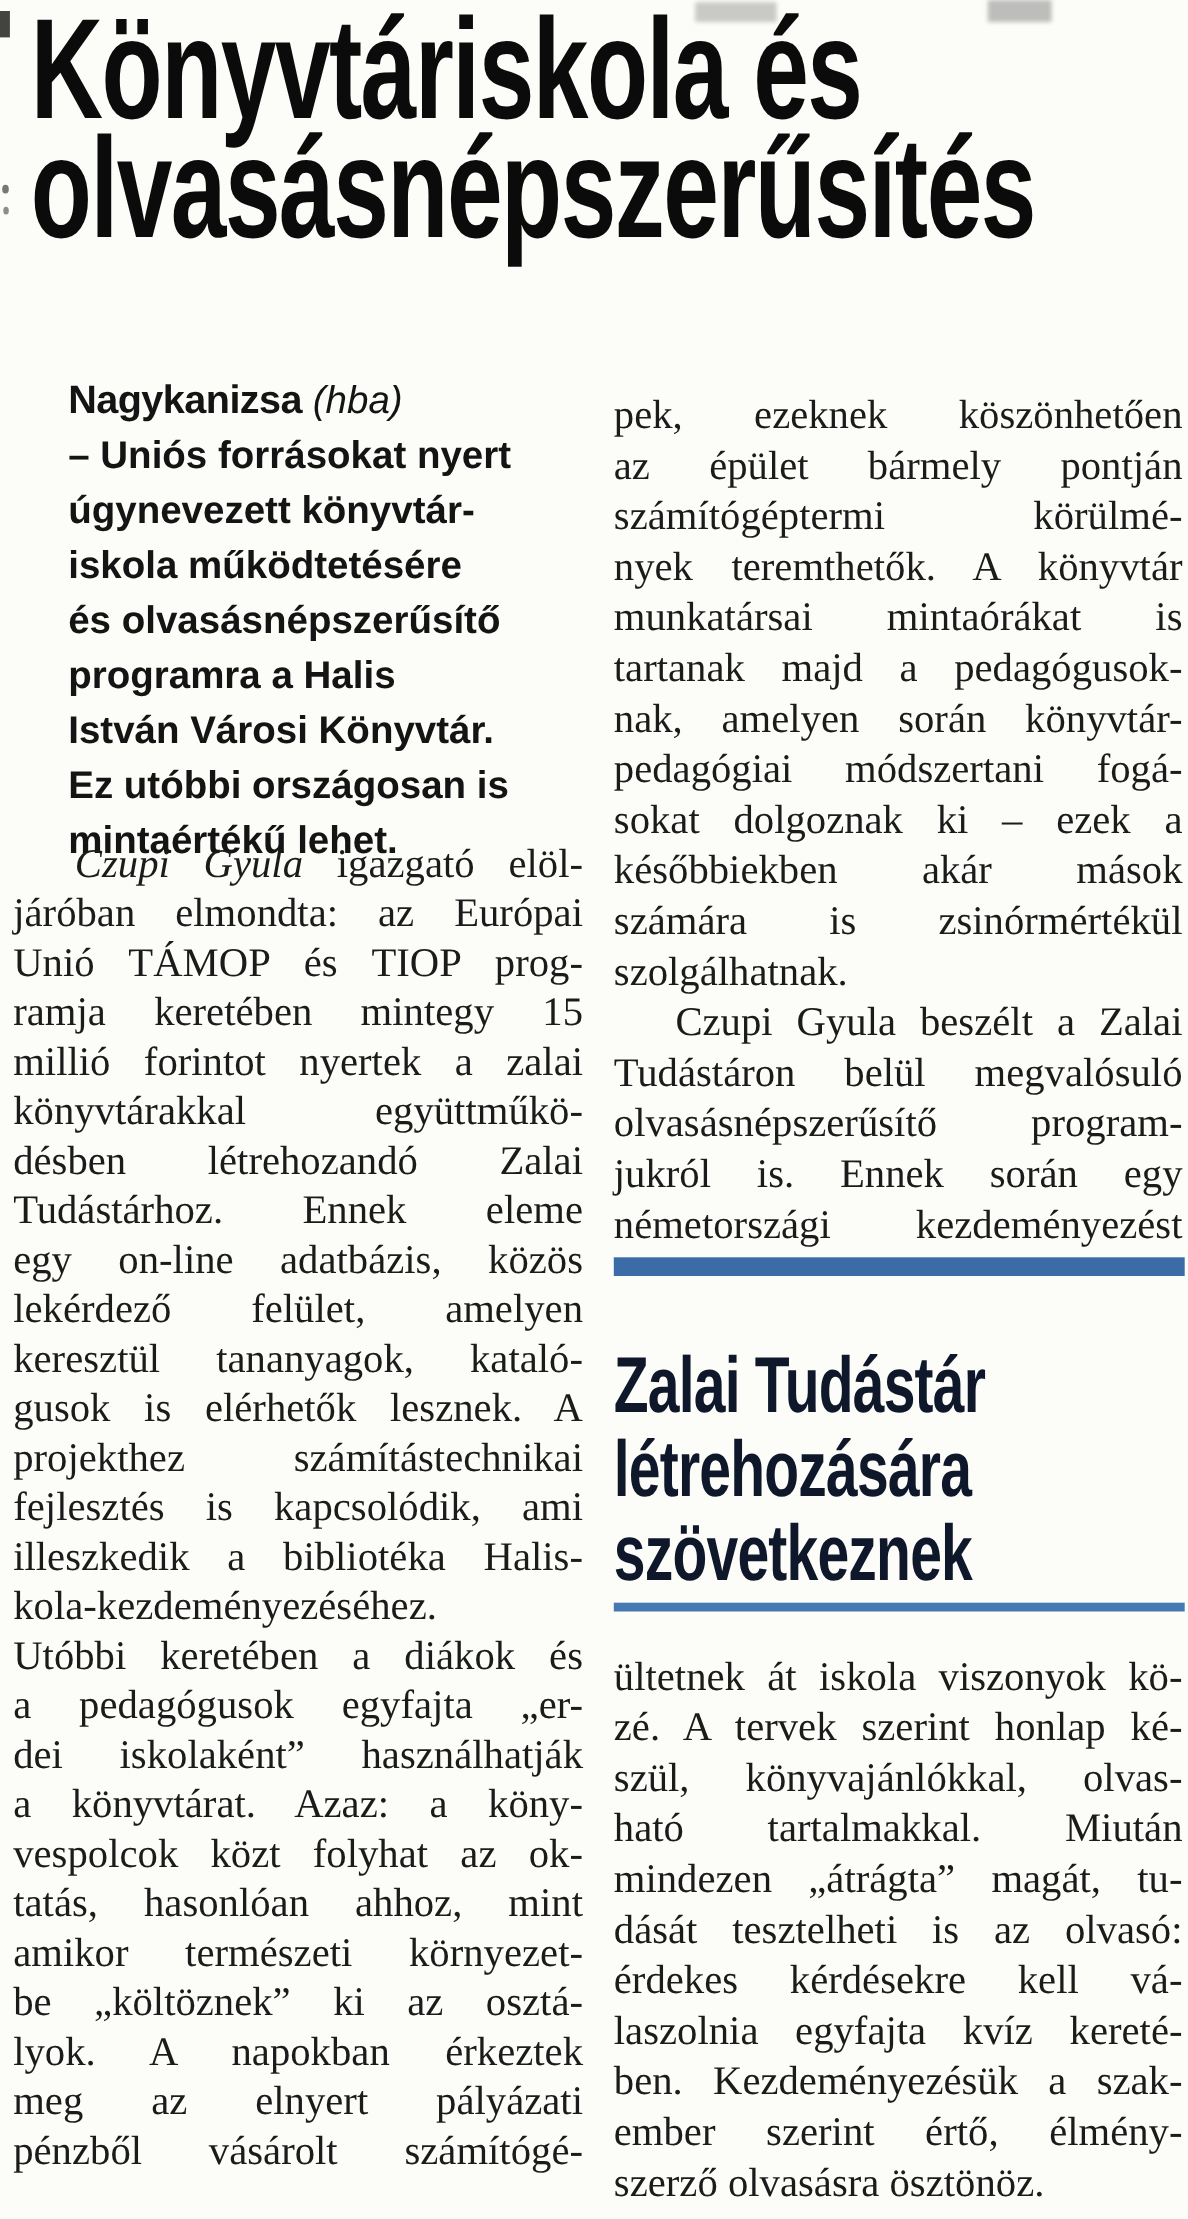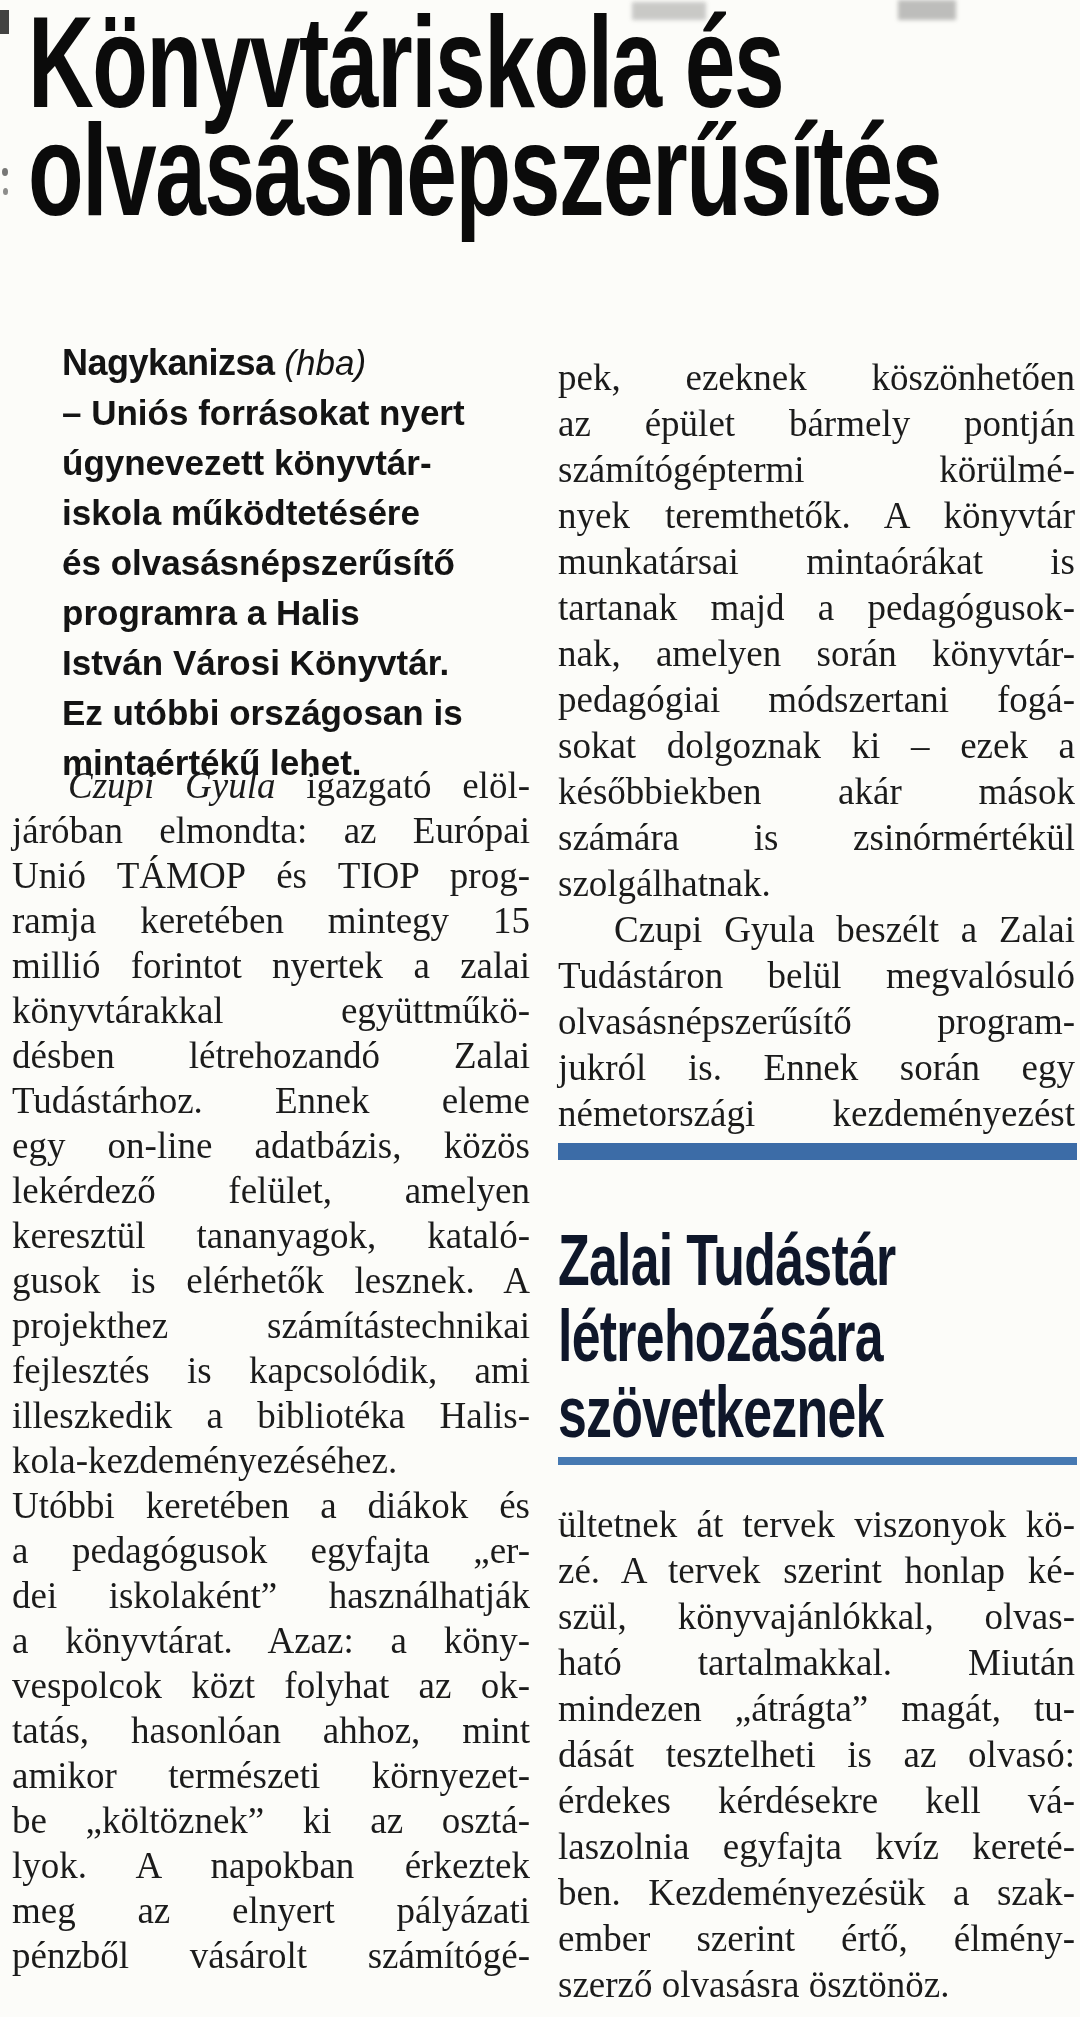--- a/index.html
+++ b/index.html
@@ -157,21 +157,21 @@
 
   <div class="rule rule-top"></div>
   <div class="pullquote">
     <div class="qline">Zalai Tudástár</div>
     <div class="qline">létrehozására</div>
     <div class="qline">szövetkeznek</div>
   </div>
   <div class="rule rule-bottom"></div>
 
   <div class="col col-right-bottom">
-      <div class="tline">ültetnek át tervek viszonyok kö-</div>
+      <div class="tline">ültetnek át iskola viszonyok kö-</div>
       <div class="tline">zé. A tervek szerint honlap ké-</div>
       <div class="tline">szül, könyvajánlókkal, olvas-</div>
       <div class="tline">ható tartalmakkal. Miután</div>
       <div class="tline">mindezen „átrágta” magát, tu-</div>
       <div class="tline">dását tesztelheti is az olvasó:</div>
       <div class="tline">érdekes kérdésekre kell vá-</div>
       <div class="tline">laszolnia egyfajta kvíz kereté-</div>
       <div class="tline">ben. Kezdeményezésük a szak-</div>
       <div class="tline">ember szerint értő, élmény-</div>
       <div class="tline ragged">szerző olvasásra ösztönöz.</div>

